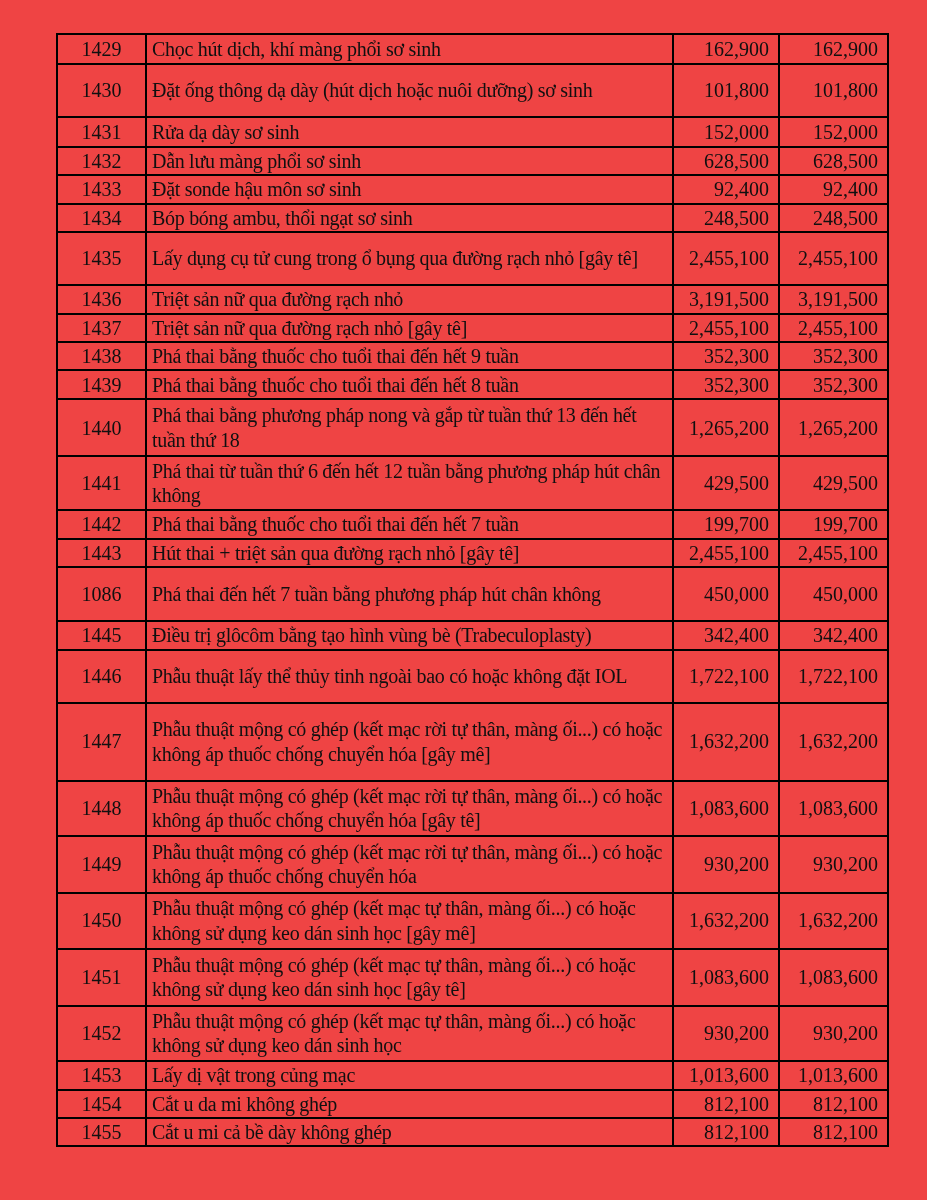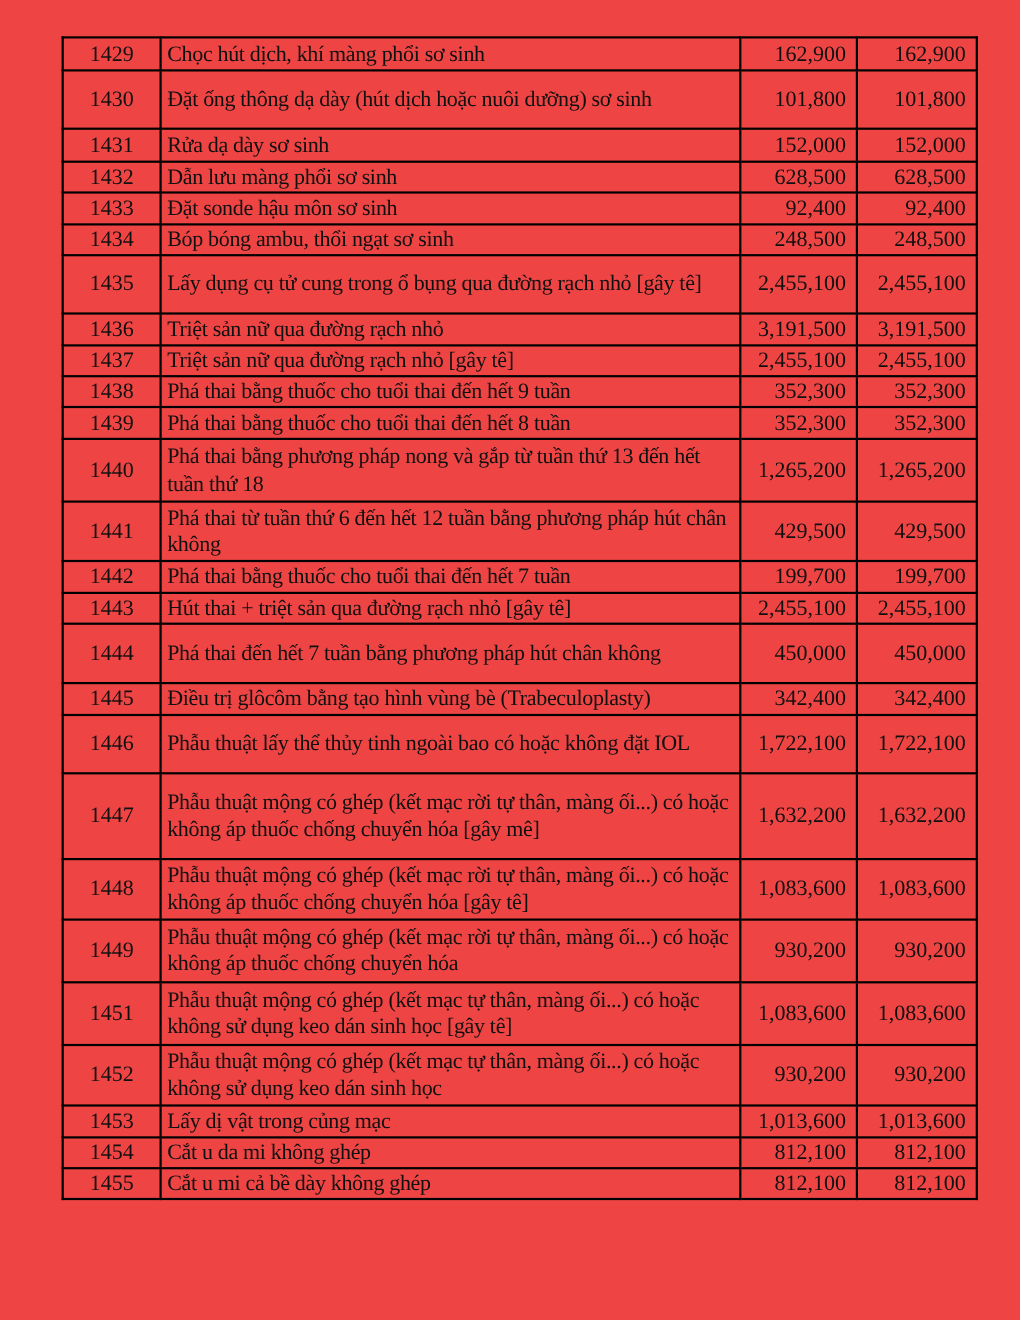--- a/index.html
+++ b/index.html
@@ -144,21 +144,21 @@
     <td class="c-price">199,700</td>
     <td class="c-price">199,700</td>
   </tr>
         <tr style="height: 28px;">
     <td class="c-id">1443</td>
     <td class="c-desc">Hút thai + triệt sản qua đường rạch nhỏ [gây tê]</td>
     <td class="c-price">2,455,100</td>
     <td class="c-price">2,455,100</td>
   </tr>
         <tr style="height: 54px;">
-    <td class="c-id">1444</td>
+    <td class="c-id">1086</td>
     <td class="c-desc">Phá thai đến hết 7 tuần bằng phương pháp hút chân không</td>
     <td class="c-price">450,000</td>
     <td class="c-price">450,000</td>
   </tr>
         <tr style="height: 27px;">
     <td class="c-id">1445</td>
     <td class="c-desc">Điều trị glôcôm bằng tạo hình vùng bè (Trabeculoplasty)</td>
     <td class="c-price">342,400</td>
     <td class="c-price">342,400</td>
   </tr>
@@ -179,20 +179,26 @@
     <td class="c-desc">Phẫu thuật mộng có ghép (kết mạc rời tự thân, màng ối...) có hoặc không áp thuốc chống chuyển hóa [gây tê]</td>
     <td class="c-price">1,083,600</td>
     <td class="c-price">1,083,600</td>
   </tr>
         <tr style="height: 57px; margin-left: 43px;">
     <td class="c-id">1449</td>
     <td class="c-desc">Phẫu thuật mộng có ghép (kết mạc rời tự thân, màng ối...) có hoặc không áp thuốc chống chuyển hóa</td>
     <td class="c-price">930,200</td>
     <td class="c-price">930,200</td>
   </tr>
+        <tr style="height: 56px;">
+    <td class="c-id">1450</td>
+    <td class="c-desc">Phẫu thuật mộng có ghép (kết mạc tự thân, màng ối...) có hoặc không sử dụng keo dán sinh học [gây mê]</td>
+    <td class="c-price">1,632,200</td>
+    <td class="c-price">1,632,200</td>
+  </tr>
         <tr style="height: 57px;">
     <td class="c-id">1451</td>
     <td class="c-desc">Phẫu thuật mộng có ghép (kết mạc tự thân, màng ối...) có hoặc không sử dụng keo dán sinh học [gây tê]</td>
     <td class="c-price">1,083,600</td>
     <td class="c-price">1,083,600</td>
   </tr>
         <tr style="height: 55px;">
     <td class="c-id">1452</td>
     <td class="c-desc">Phẫu thuật mộng có ghép (kết mạc tự thân, màng ối...) có hoặc không sử dụng keo dán sinh học</td>
     <td class="c-price">930,200</td>

